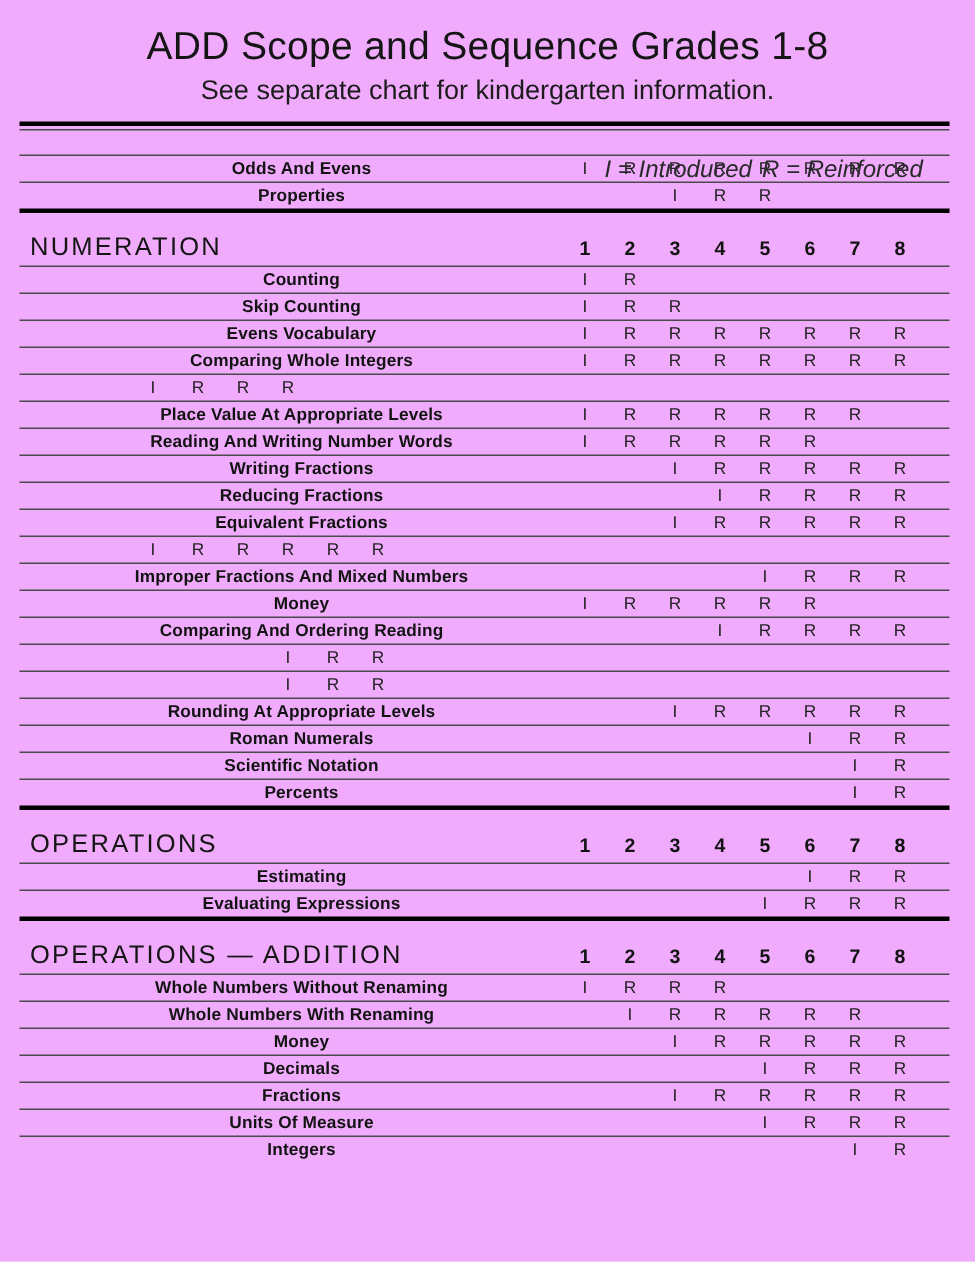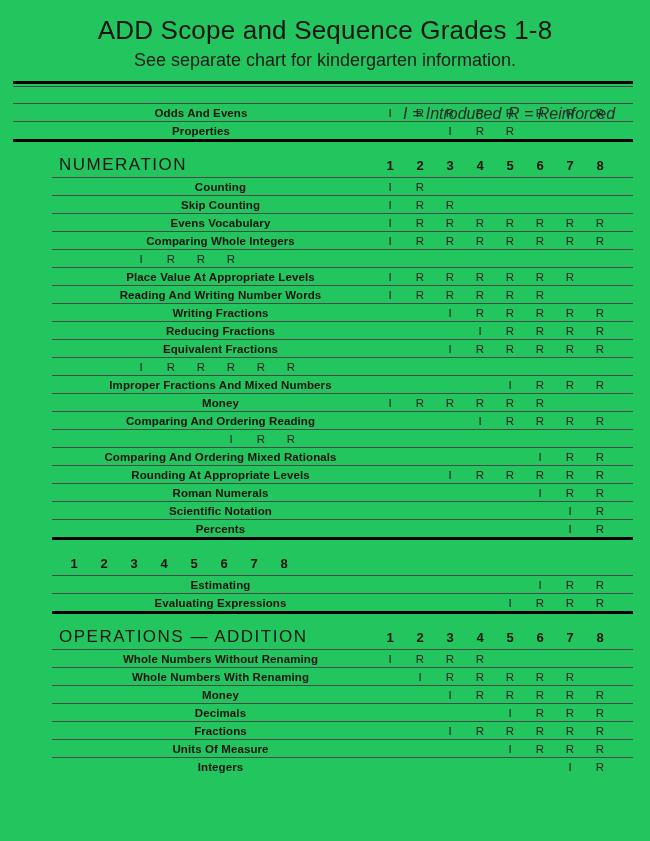--- a/index.html
+++ b/index.html
@@ -1,17 +1,17 @@
 <!DOCTYPE html>
 <html><head>
 <meta charset="utf-8">
 <style>
   html,body { margin:0; padding:0; background:#e8e8e8; }
   .page {
-    width:650px; height:841px; background:#22c55e; position:relative;
+    width:650px; height:841px; background:#f0abfc; position:relative;
     font-family:"Liberation Sans", sans-serif; color:#111; overflow:hidden;
     margin:0 auto;
   }
   .doc-title { padding-top:15px; text-align:center; font-size:26px; letter-spacing:0.2px; color:#151515; }
   .doc-subtitle { text-align:center; font-size:18px; margin-top:4px; color:#1c1c1c; }
 
   .ss-table { margin:10px 0 0 13px; width:620px; }
 
   .rule-thick { height:3px; background:#000; }
   .rule-thin  { height:1px; background:#4a4a4a; margin-top:2px; }
@@ -22,21 +22,21 @@
   .legend-reinforced { left:495px; }
 
   .data-row {
     display:flex; align-items:center; height:17px;
     border-top:1px solid #4a4a4a; padding-left:14px;
   }
   .row-label { flex:1 1 auto; font-weight:bold; font-size:11.5px; letter-spacing:0.1px; white-space:nowrap; color:#131313;text-align:center; }
   .cells { display:flex; flex:0 0 auto; width:240px; margin-right:18px; }
   .cell { width:30px; text-align:center; font-size:11.5px; color:#222; }
 
-  .section { margin-top:11px;margin-left:39px; }
+  .section { margin-top:11px; }
   .section-header { display:flex; align-items:center; height:24px; padding-left:7px; }
   .section-title { flex:1 1 auto; font-size:17px; letter-spacing:1.5px; white-space:nowrap; color:#151515; }
   .grade-cell { font-weight:bold; font-size:13px; color:#131313; }
   .section:last-child .section-end { display:none; }
 </style>
 </head>
 <body>
 
 <div class="page">
 
@@ -449,21 +449,20 @@
 
                     <span class="cell">I</span>
 
                     <span class="cell">R</span>
 
                     <span class="cell">R</span>
                   </span>
               </div>
 
               <div class="data-row">
-                <span class="row-label">Comparing And Ordering Mixed Rationals</span>
                 <span class="cells">
 
                     <span class="cell"></span>
 
                     <span class="cell"></span>
 
                     <span class="cell"></span>
 
                     <span class="cell"></span>
 
@@ -563,20 +562,21 @@
 
                     <span class="cell">R</span>
                   </span>
               </div>
             </div>
           <div class="rule-thick section-end"></div>
         </div>
 
         <div class="section">
           <div class="section-header">
+            <span class="section-title">OPERATIONS</span>
             <span class="cells">
 
                 <span class="cell grade-cell">1</span>
 
                 <span class="cell grade-cell">2</span>
 
                 <span class="cell grade-cell">3</span>
 
                 <span class="cell grade-cell">4</span>
 

